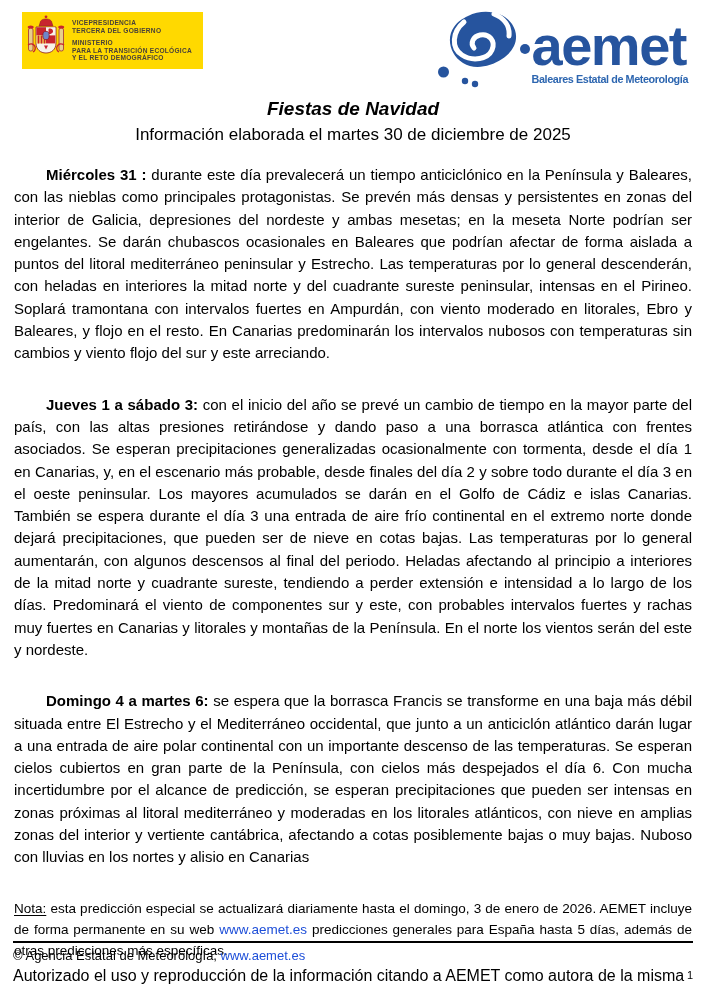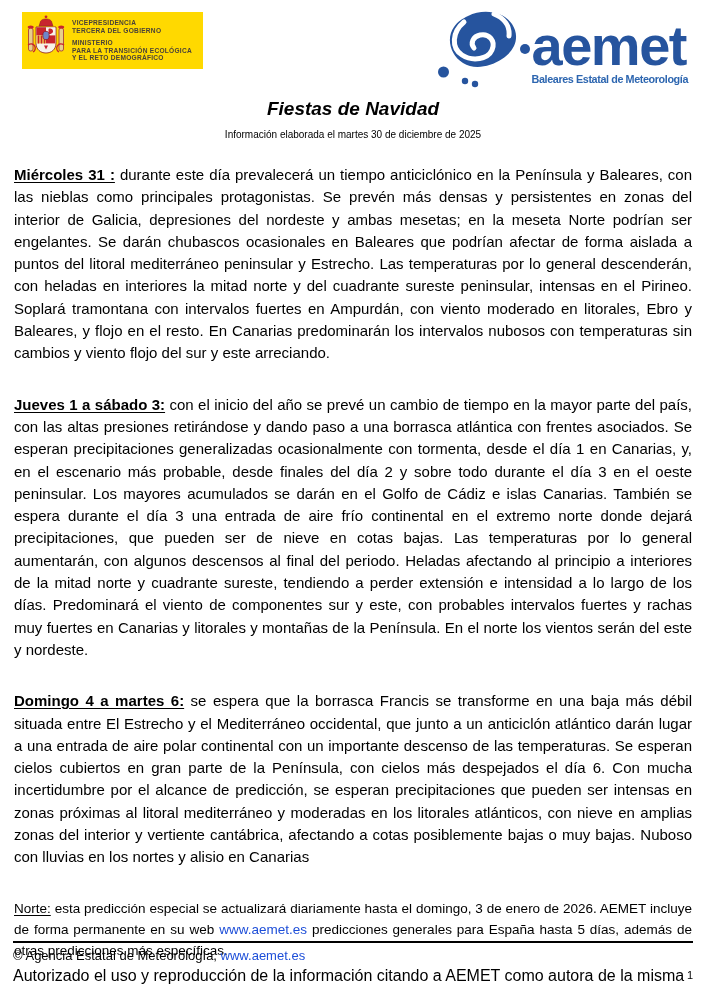--- a/index.html
+++ b/index.html
@@ -18,26 +18,26 @@
   .aemet-logo { display:flex; align-items:center; }
   .aemet-icon svg { display:block; }
   .aemet-textcol { display:flex; flex-direction:column; margin-top:10px; margin-left:2px; }
   .aemet-wordmark { font-size:56px; font-weight:bold; color:#26549E;
                     letter-spacing:-1.5px; line-height:46px; }
   .aemet-tagline { font-size:10.8px; font-weight:bold; color:#2d66b0;
                    letter-spacing:-0.4px; margin-top:4px; }
 
   
   .title { text-align:center; font-size:19px; font-weight:bold; margin-top:10px; line-height:22px;font-style:italic; }
-  .subtitle { text-align:center; font-size:10px; margin-top:5px; line-height:19px; }
+  .subtitle { text-align:center; font-size:17px; margin-top:5px; line-height:19px; }
 
   
   .content { padding:0 14px; margin-top:20px; }
   .section { font-size:15px; line-height:22.3px; text-align:justify; margin-bottom:29px; }
-  .sec-heading { font-weight:bold; text-decoration:underline; text-underline-offset:2px; }
+  .sec-heading { font-weight:bold; text-underline-offset:2px;margin-left:32px; }
   .note { font-size:13.5px; line-height:21px; text-align:justify; margin-top:2px; }
   .note-label { text-decoration:underline; text-underline-offset:2px; }
   a.link { color:#1d4ed8; text-decoration:none; cursor:pointer; }
 
   
   .footer { position:absolute; left:13px; right:13px; top:941px;
             border-top:2px solid #000; padding-top:5px; }
   .copyright { font-size:13px; line-height:16px; }
   .license-row { display:flex; justify-content:space-between; align-items:flex-end; margin-top:5px; }
   .license { font-size:16px; line-height:13px; }
@@ -112,21 +112,21 @@
   <div class="subtitle">Información elaborada el martes 30 de diciembre de 2025</div>
 
   <main class="content">
 
     <p class="section"><span class="sec-heading">Miércoles 31 :</span><span> durante este día prevalecerá un tiempo anticiclónico en la Península y Baleares, con las nieblas como principales protagonistas. Se prevén más densas y persistentes en zonas del interior de Galicia, depresiones del nordeste y ambas mesetas; en la meseta Norte podrían ser engelantes. Se darán chubascos ocasionales en Baleares que podrían afectar de forma aislada a puntos del litoral mediterráneo peninsular y Estrecho. Las temperaturas por lo general descenderán, con heladas en interiores la mitad norte y del cuadrante sureste peninsular, intensas en el Pirineo. Soplará tramontana con intervalos fuertes en Ampurdán, con viento moderado en litorales, Ebro y Baleares, y flojo en el resto. En Canarias predominarán los intervalos nubosos con temperaturas sin cambios y viento flojo del sur y este arreciando.</span></p>
 
     <p class="section"><span class="sec-heading">Jueves 1 a sábado 3:</span><span> con el inicio del año se prevé un cambio de tiempo en la mayor parte del país, con las altas presiones retirándose y dando paso a una borrasca atlántica con frentes asociados. Se esperan precipitaciones generalizadas ocasionalmente con tormenta, desde el día 1 en Canarias, y, en el escenario más probable, desde finales del día 2 y sobre todo durante el día 3 en el oeste peninsular. Los mayores acumulados se darán en el Golfo de Cádiz e islas Canarias. También se espera durante el día 3 una entrada de aire frío continental en el extremo norte donde dejará precipitaciones, que pueden ser de nieve en cotas bajas. Las temperaturas por lo general aumentarán, con algunos descensos al final del periodo. Heladas afectando al principio a interiores de la mitad norte y cuadrante sureste, tendiendo a perder extensión e intensidad a lo largo de los días. Predominará el viento de componentes sur y este, con probables intervalos fuertes y rachas muy fuertes en Canarias y litorales y montañas de la Península. En el norte los vientos serán del este y nordeste.</span></p>
 
     <p class="section"><span class="sec-heading">Domingo 4 a martes 6:</span><span> se espera que la borrasca Francis se transforme en una baja más débil situada entre El Estrecho y el Mediterráneo occidental, que junto a un anticiclón atlántico darán lugar a una entrada de aire polar continental con un importante descenso de las temperaturas. Se esperan cielos cubiertos en gran parte de la Península, con cielos más despejados el día 6. Con mucha incertidumbre por el alcance de predicción, se esperan precipitaciones que pueden ser intensas en zonas próximas al litoral mediterráneo y moderadas en los litorales atlánticos, con nieve en amplias zonas del interior y vertiente cantábrica, afectando a cotas posiblemente bajas o muy bajas. Nuboso con lluvias en los nortes y alisio en Canarias</span></p>
 
-    <p class="note"><span class="note-label">Norte:</span><span> esta predicción especial se actualizará diariamente hasta el domingo, 3 de enero de 2026. AEMET incluye de forma permanente en su web </span><a class="link">www.aemet.es</a><span> predicciones generales para España hasta 5 días, además de otras predicciones más específicas.</span></p>
+    <p class="note"><span class="note-label">Nota:</span><span> esta predicción especial se actualizará diariamente hasta el domingo, 3 de enero de 2026. AEMET incluye de forma permanente en su web </span><a class="link">www.aemet.es</a><span> predicciones generales para España hasta 5 días, además de otras predicciones más específicas.</span></p>
 
   </main>
 
   <footer class="footer">
     <div class="copyright"><span>© Agencia Estatal de Meteorología, </span><a class="link">www.aemet.es</a></div>
     <div class="license-row">
       <span class="license">Autorizado el uso y reproducción de la información citando a AEMET como autora de la misma</span>
       <span class="pagenum">1</span>
     </div>
   </footer>

